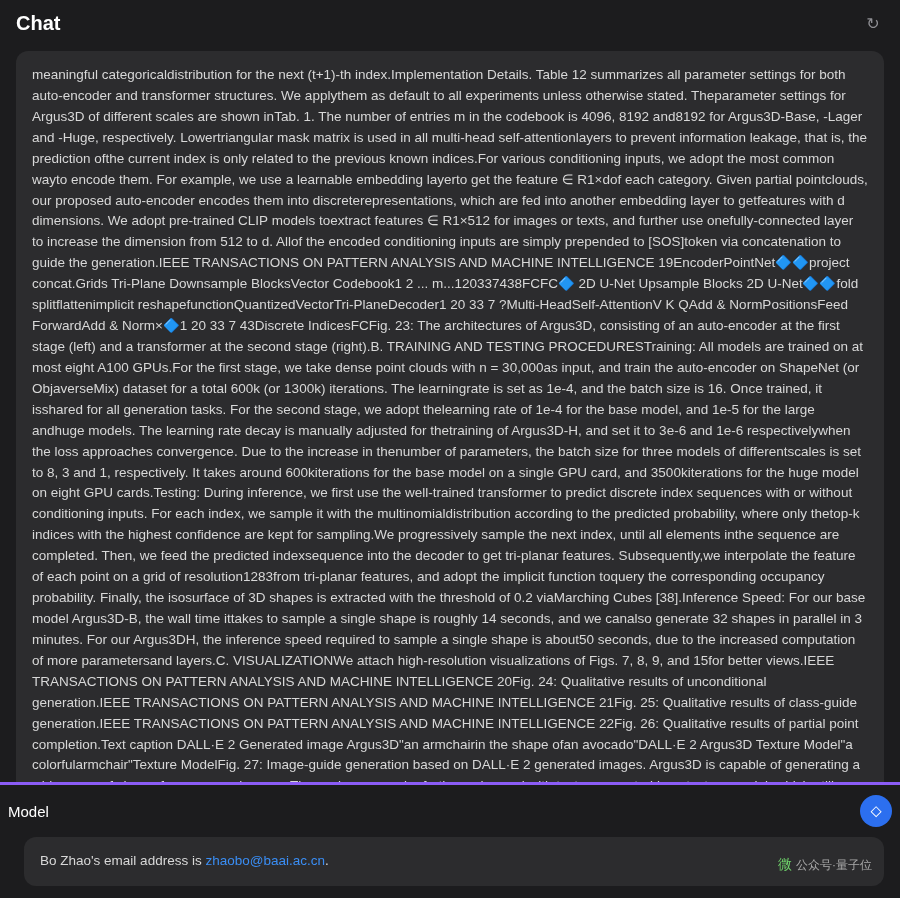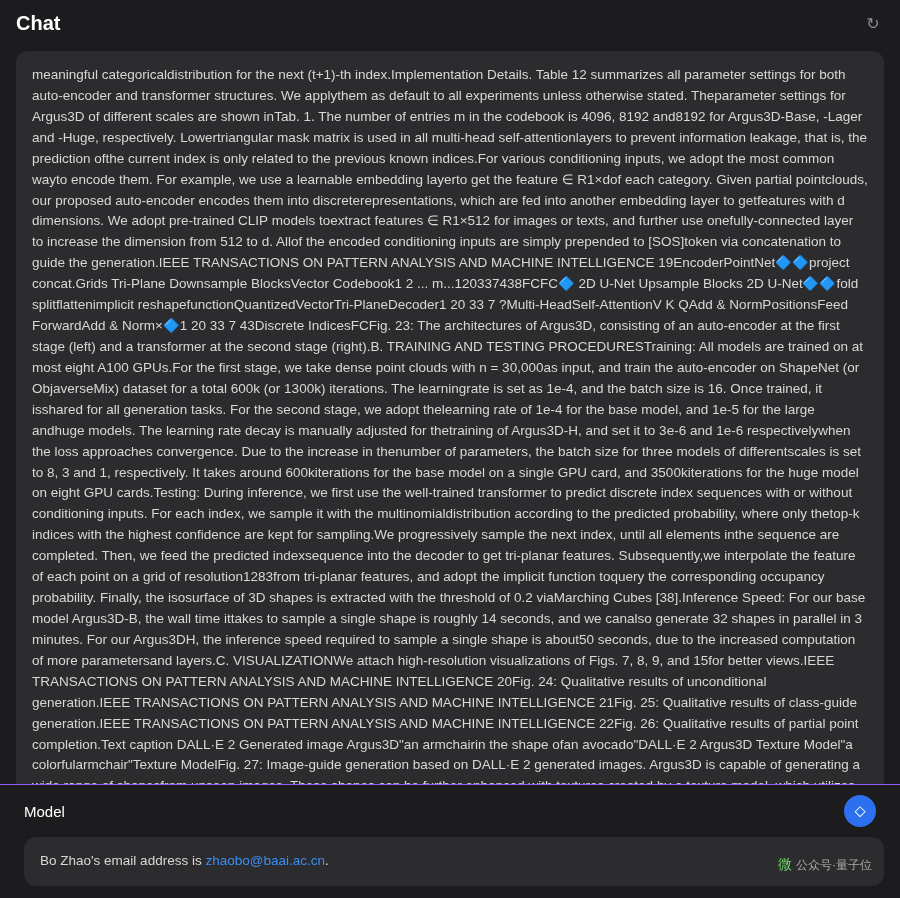--- a/index.html
+++ b/index.html
@@ -73,22 +73,22 @@
     
     .bottom-section {
       flex-shrink: 0;
       background: #1c1c1e;
     }
 
     .model-bar {
       display: flex;
       align-items: center;
       justify-content: space-between;
-      padding: 10px 24px;
-      border-top: 1px solid #8b5cf6;
+      padding: 10px 8px;
+      border-top: 3px solid #8b5cf6;
       gap: 28px;
     }
 
     .model-label {
       font-size: 15px;
       font-weight: 500;
       color: #ffffff;
     }
 
     .star-icon {

